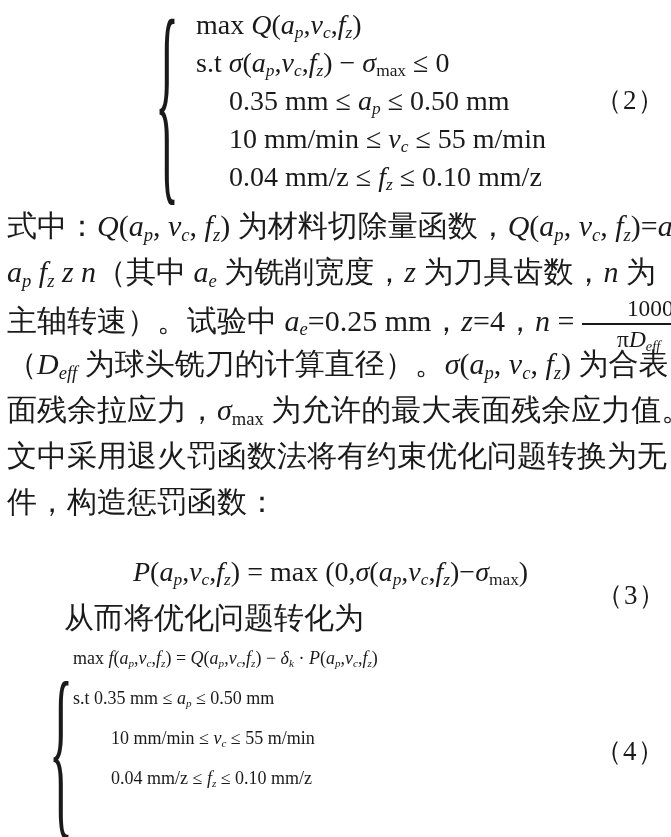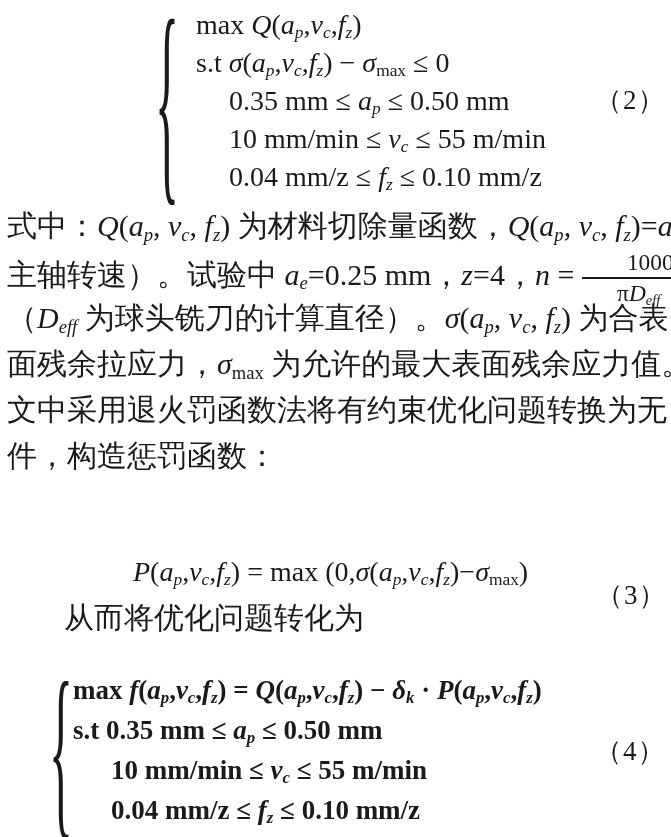--- a/index.html
+++ b/index.html
@@ -32,21 +32,21 @@
   }
   .frac .num { display: block; padding: 0 5px 1px 5px; margin-left: 40px; }
   .frac .den { display: block; border-top: 2px solid currentColor; padding: 1px 5px 0 5px; }
 
   
   #eq2 { position: absolute; left: 178px; top: 6px; font-size: 28px; margin-left: 18px; }
   #eq2 .eq-line { height: 38px; line-height: 38px; }
   #eq2 .ind { padding-left: 33px; }
 
   
-  #eq4 { position: absolute; left: 73px; top: 670px; font-size: 27px; font-weight: bold; }
+  #eq4 { position: absolute; left: 73px; top: 638px; font-size: 18px; }
   #eq4 .eq-line { height: 40px; line-height: 40px; }
   #eq4 .ind { padding-left: 38px; }
 
   
   .brace {
     position: absolute;
     width: 36px;
     text-align: center;
     font-size: 100px;
     line-height: 100px;
@@ -84,20 +84,21 @@
     <div class="eq-line"><span>max </span><span class="it">Q</span><span>(</span><span class="it">a</span><sub class="it">p</sub><span>,</span><span class="it">v</span><sub class="it">c</sub><span>,</span><span class="it">f</span><sub class="it">z</sub><span>)</span></div>
     <div class="eq-line"><span>s.t </span><span class="it">σ</span><span>(</span><span class="it">a</span><sub class="it">p</sub><span>,</span><span class="it">v</span><sub class="it">c</sub><span>,</span><span class="it">f</span><sub class="it">z</sub><span>) − </span><span class="it">σ</span><sub>max</sub><span> ≤ 0</span></div>
     <div class="eq-line ind"><span>0.35 mm ≤ </span><span class="it">a</span><sub class="it">p</sub><span> ≤ 0.50 mm</span></div>
     <div class="eq-line ind"><span>10 mm/min ≤ </span><span class="it">v</span><sub class="it">c</sub><span> ≤ 55 m/min</span></div>
     <div class="eq-line ind"><span>0.04 mm/z ≤ </span><span class="it">f</span><sub class="it">z</sub><span> ≤ 0.10 mm/z</span></div>
   </section>
   <span class="eq-num" id="num2">（2）</span>
 
   <div id="para">
     <div class="p-line"><span>式中：</span><span class="it">Q</span><span>(</span><span class="it">a</span><sub class="it">p</sub><span>, </span><span class="it">v</span><sub class="it">c</sub><span>, </span><span class="it">f</span><sub class="it">z</sub><span>) 为材料切除量函数，</span><span class="it">Q</span><span>(</span><span class="it">a</span><sub class="it">p</sub><span>, </span><span class="it">v</span><sub class="it">c</sub><span>, </span><span class="it">f</span><sub class="it">z</sub><span>)=</span><span class="it">a</span></div>
+    <div class="p-line"><span class="it">a</span><sub class="it">p</sub><span> </span><span class="it">f</span><sub class="it">z</sub><span> </span><span class="it">z</span><span> </span><span class="it">n</span><span>（其中 </span><span class="it">a</span><sub class="it">e</sub><span> 为铣削宽度，</span><span class="it">z</span><span> 为刀具齿数，</span><span class="it">n</span><span> 为</span></div>
     <div class="p-line"><span>主轴转速）。试验中 </span><span class="it">a</span><sub class="it">e</sub><span>=0.25 mm，</span><span class="it">z</span><span>=4，</span><span class="it">n</span><span> = </span><span class="frac"><span class="num"><span>1000</span><span class="it">v</span><sub class="it">c</sub></span><span class="den"><span>π</span><span class="it">D</span><sub class="it">eff</sub></span></span></div>
     <div class="p-line"><span>（</span><span class="it">D</span><sub class="it">eff</sub><span> 为球头铣刀的计算直径）。</span><span class="it">σ</span><span>(</span><span class="it">a</span><sub class="it">p</sub><span>, </span><span class="it">v</span><sub class="it">c</sub><span>, </span><span class="it">f</span><sub class="it">z</sub><span>) 为合表</span></div>
     <div class="p-line"><span>面残余拉应力，</span><span class="it">σ</span><sub>max</sub><span> 为允许的最大表面残余应力值。</span></div>
     <div class="p-line"><span>文中采用退火罚函数法将有约束优化问题转换为无</span></div>
     <div class="p-line"><span>件，构造惩罚函数：</span></div>
   </div>
 
   <section id="eq3">
     <div class="eq-line"><span class="it">P</span><span>(</span><span class="it">a</span><sub class="it">p</sub><span>,</span><span class="it">v</span><sub class="it">c</sub><span>,</span><span class="it">f</span><sub class="it">z</sub><span>) = max (0,</span><span class="it">σ</span><span>(</span><span class="it">a</span><sub class="it">p</sub><span>,</span><span class="it">v</span><sub class="it">c</sub><span>,</span><span class="it">f</span><sub class="it">z</sub><span>)−</span><span class="it">σ</span><sub>max</sub><span>)</span></div>
   </section>

